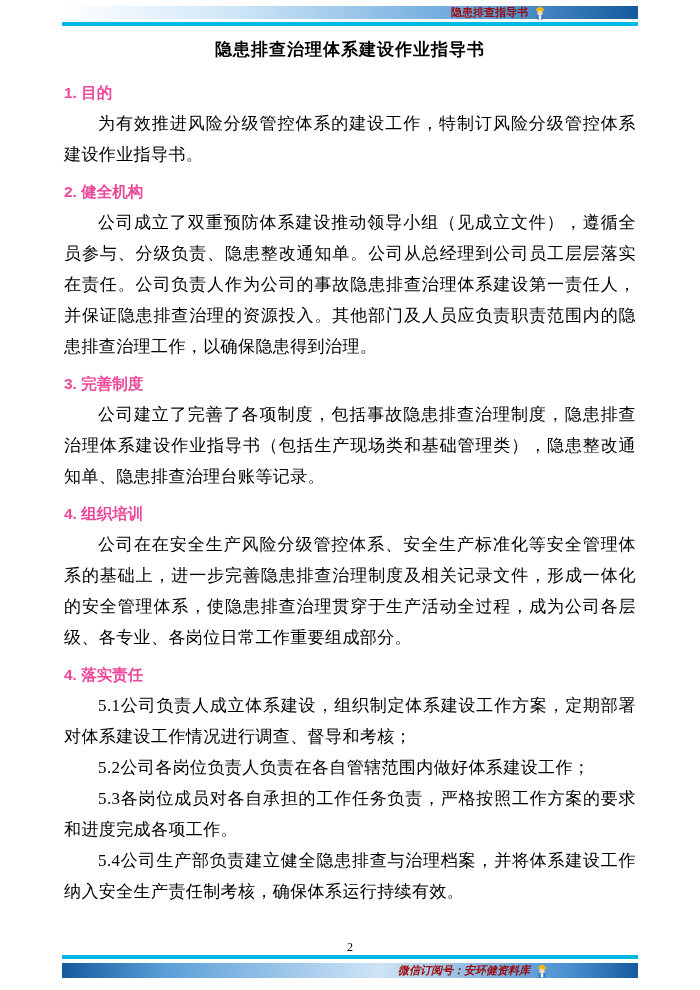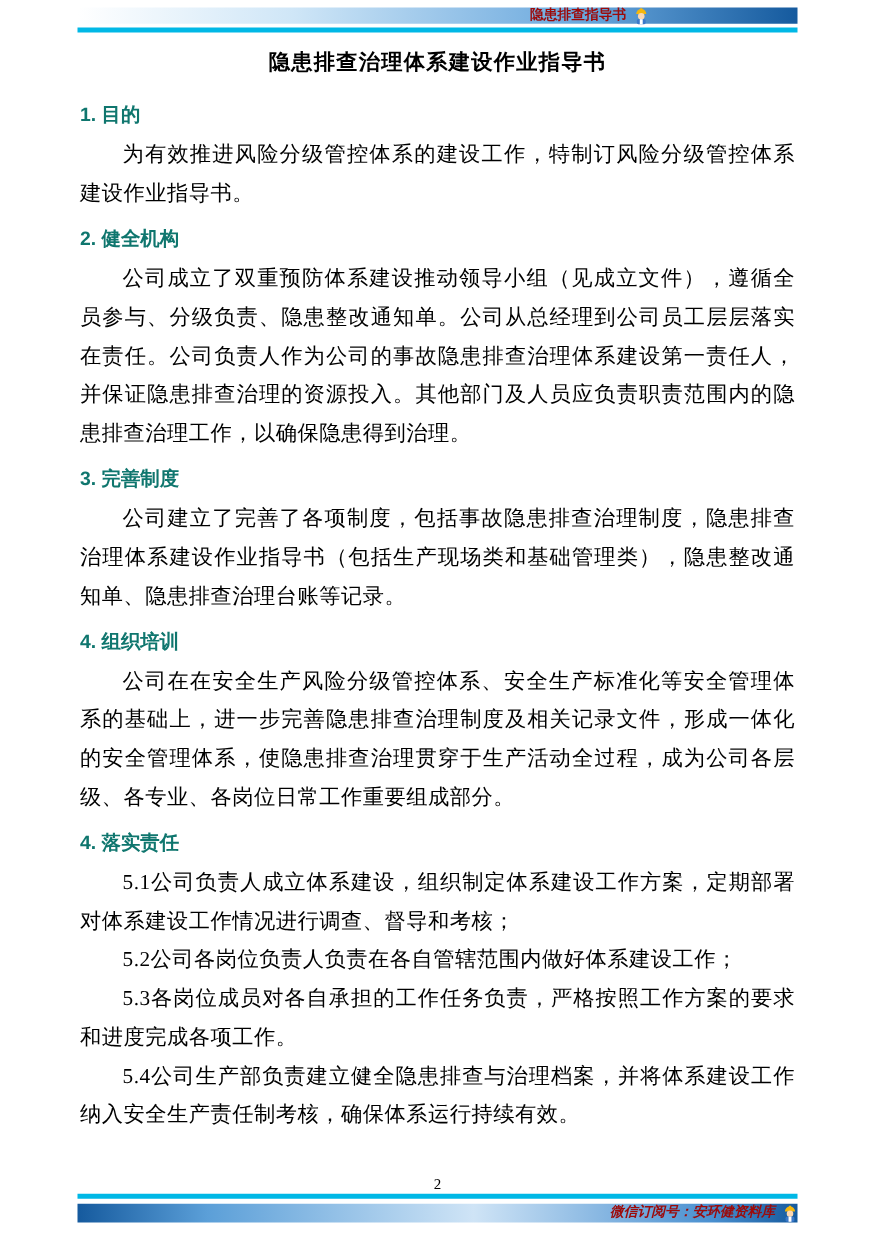--- a/index.html
+++ b/index.html
@@ -22,26 +22,27 @@
     right: 62px;
     height: 13px;
     display: flex;
     align-items: center;
     justify-content: flex-end;
     gap: 6px;
   }
   .band.top {
     top: 6px;
     background: linear-gradient(90deg, #ffffff 0%, #cfe6f7 30%, #6aa8dd 70%, #155a9e 100%);
-    padding-right: 119px;
+    padding-right: 92px;
   }
   .band.bottom {
     bottom: 12px;
     height: 15px;
     background: linear-gradient(90deg, #155a9e 0%, #5b9fd8 18%, #cfe4f6 55%, #4a90d0 88%, #155a9e 100%);
+    padding-right: 90px;
   }
   .stripe {
     position: absolute;
     left: 62px;
     right: 62px;
     height: 4px;
     background: #00b8e6;
   }
   .stripe.top { top: 22px; }
   .stripe.bottom { bottom: 31px; }
@@ -71,21 +72,21 @@
     font-weight: bold;
     text-align: center;
     color: #000000;
     margin: 10px 0 16px;
     letter-spacing: 1px;
   }
   h2.sec-heading {
     font-family: "Liberation Sans", sans-serif;
     font-size: 15.5px;
     font-weight: bold;
-    color: #0f766e;
+    color: #ec4899;
     margin: 6px 0 0;
     line-height: 31px;
   }
   p.para {
     margin: 0;
     font-size: 17px;
     line-height: 31px;
     text-align: justify;
     text-indent: 2em;
     letter-spacing: 0.4px;

